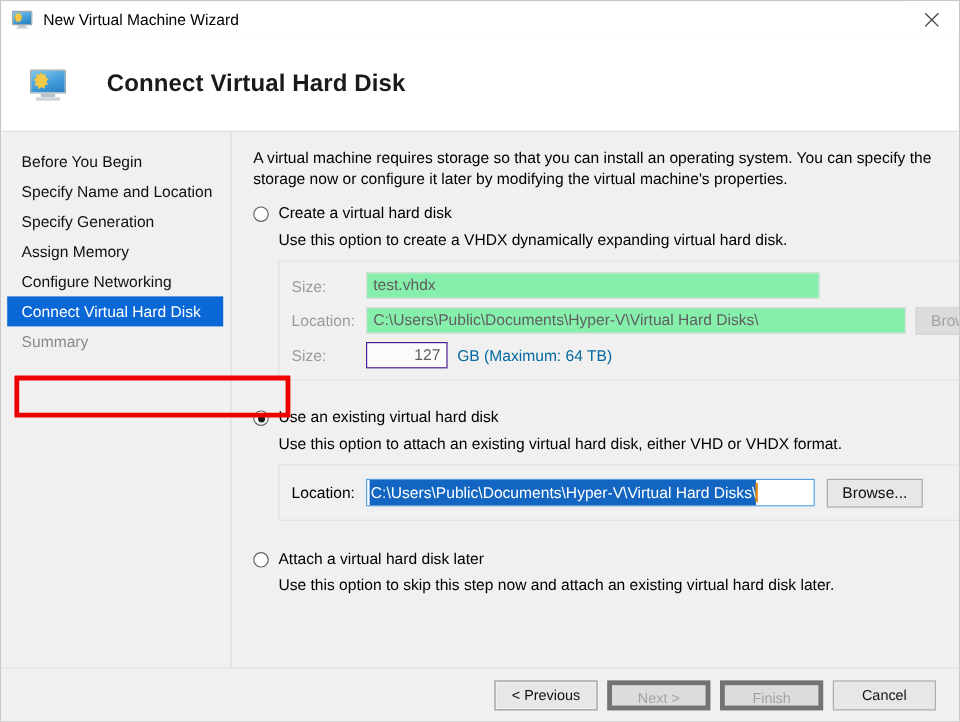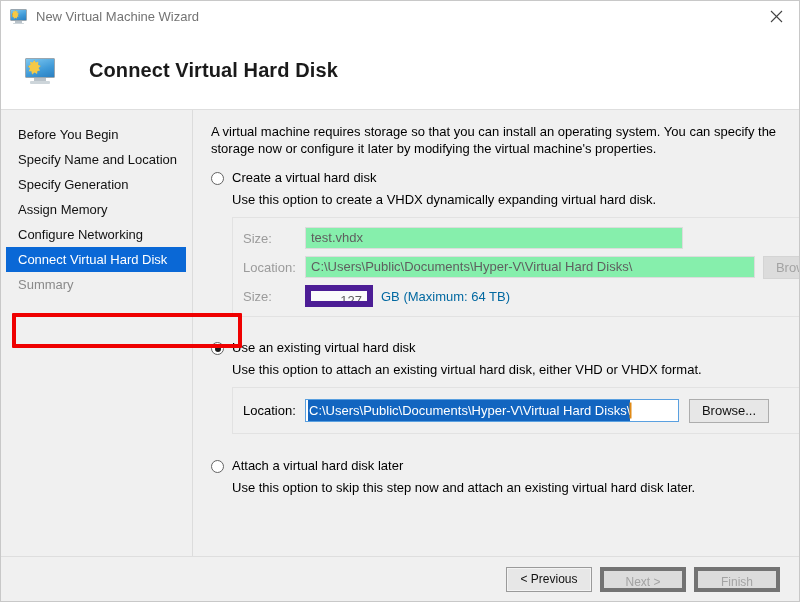--- a/index.html
+++ b/index.html
@@ -40,21 +40,21 @@
   }
   .titlebar-icon {
     width: 17px;
     height: 17px;
     position: relative;
     flex: 0 0 17px;
     margin-right: 9px;
   }
   .titlebar-text {
     font-size: 13px;
-    color: #737373;
+    color: #000000;
     white-space: nowrap;
   }
   .titlebar-spacer { flex: 1 1 auto; }
   .close-btn {
     width: 46px;
     height: 31px;
     flex: 0 0 46px;
     display: flex;
     align-items: center;
     justify-content: center;
@@ -261,21 +261,21 @@
     font-family: "Liberation Sans", sans-serif;
     overflow: hidden;
     white-space: nowrap;
   }
   .field-input.name { width: 378px; flex: 0 0 378px; }
   .field-input.location { width: 450px; flex: 0 0 450px; }
   .field-input.size {
     width: 68px;
     flex: 0 0 68px;
     text-align: right;
-    border: 6px solid #4c1d95;
+    border: 1px solid #4c1d95;
     background: #fbfbfb;
   }
   .size-suffix {
     font-size: 13px;
     color: #0369a1;
     margin-left: 8px;
   }
   .btn-browse-disabled {
     width: 80px;
     flex: 0 0 80px;
@@ -497,15 +497,16 @@
     </div>
 
     <div class="annotation-box" style="left:11px; top:203px; width:230px; height:35px;"></div>
 
   </div>
 
   <div class="footer">
     <div class="btn default">&lt; Previous</div>
     <div class="btn disabled">Next &gt;</div>
     <div class="btn disabled">Finish</div>
+    <div class="btn">Cancel</div>
   </div>
 
 </div>
 
 </body></html>

